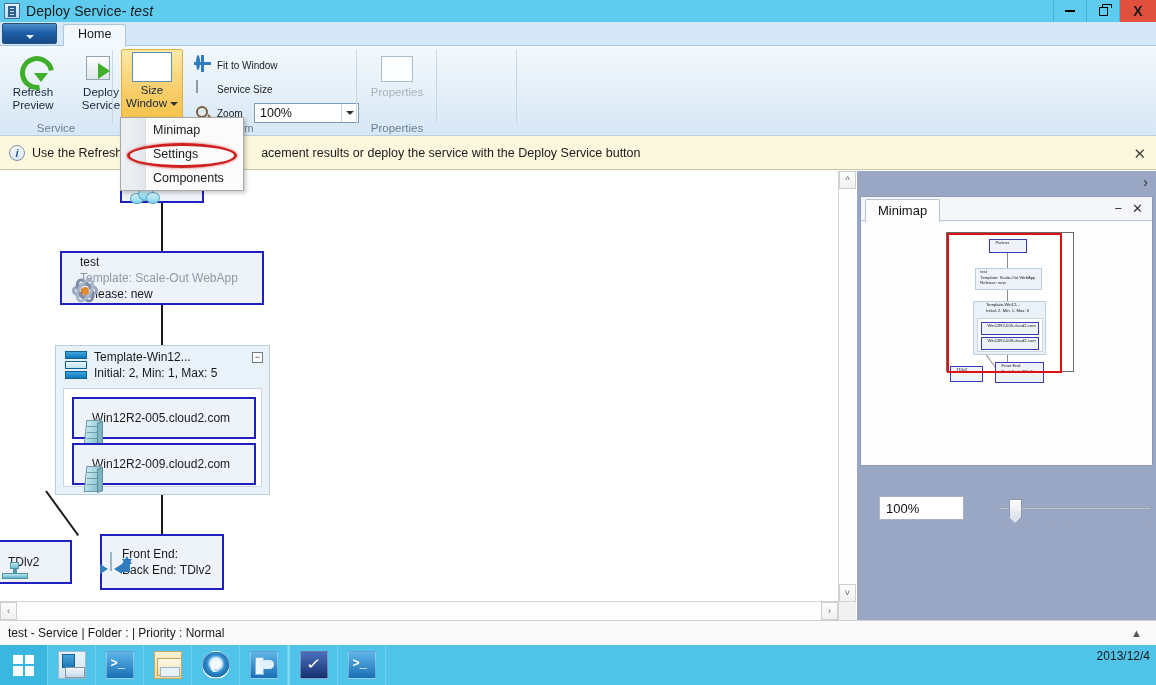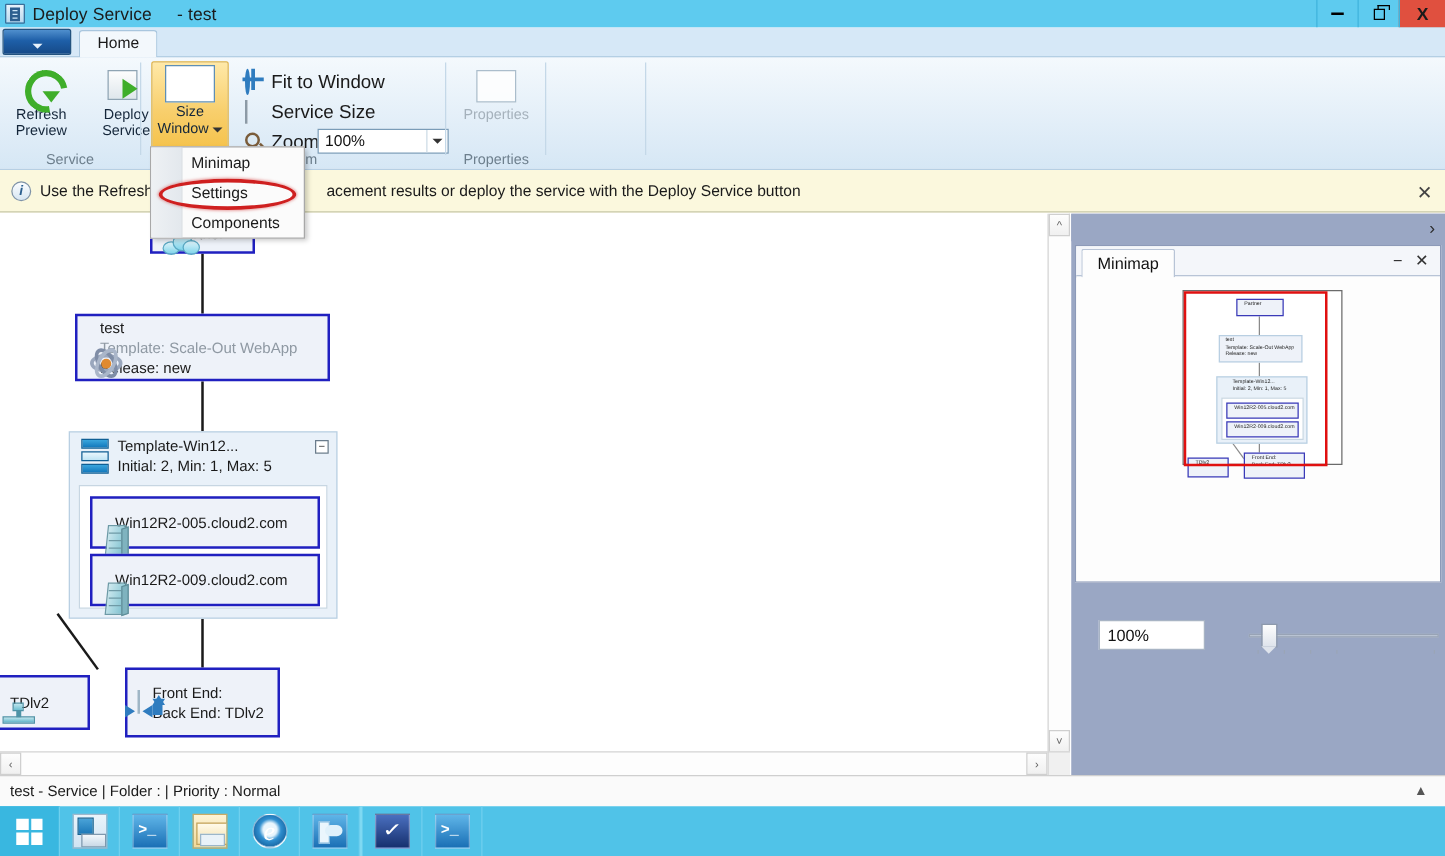--- a/index.html
+++ b/index.html
@@ -139,21 +139,21 @@
   .ico-toolwin .bar { height: 8px; background: linear-gradient(#eaf3fa,#cfe2f0); border-bottom: 1px solid #8fb2cd; }
   .ico-props {
     width: 32px; height: 26px; background: #fff; border: 1px solid #9fb4c4; position: relative;
   }
   .ico-props .hdr { height: 7px; background:#eef4f9; border-bottom: 1px solid #bfd2df; }
   .ico-props .ln {
     height: 2px; background: #b9cdda; margin: 2px 3px 0 3px;
   }
   .smallbtn {
     position: absolute; height: 20px; display: flex; align-items: center;
-    font-size: 15px; color: #1a1a1a;
+    font-size: 10px; color: #1a1a1a;
   }
   .smallbtn .sico { width: 17px; height: 17px; margin-right: 4px; flex: none; position: relative; }
   .ico-fit {
     border-radius: 50%; border: 2px solid #2f7cbf; background: #e8f3fb;
     width: 15px; height: 15px;
   }
   .ico-fit::before, .ico-fit::after {
     content:""; position:absolute; background:#2f7cbf;
   }
   .ico-fit::before { left:5px; top:-2px; width:3px; height:17px; }
@@ -554,21 +554,21 @@
   }
 </style>
 </head>
 <body>
 
 <div id="app">
 
   <div class="titlebar">
     <div class="title-icon"></div>
     <span class="title-text">Deploy Service</span>
-    <span class="title-text" style="margin-left:20px;">- test</span>
+    <span class="title-text" style="margin-left:0;font-style:italic;">- test</span>
     <div class="win-buttons">
       <div class="win-btn">
           <span class="glyph-min"></span>
         </div>
       <div class="win-btn">
           <span class="glyph-restore"></span>
         </div>
       <div class="win-btn close">X</div>
     </div>
   </div>
@@ -826,20 +826,25 @@
     <div class="tb-item">
         <span class="tbico vmm"></span>
       </div>
     <div class="tb-sep"></div>
     <div class="tb-item">
         <span class="tbico perf"></span>
       </div>
     <div class="tb-item">
         <span class="tbico ps"></span>
       </div>
+    <div class="tb-right">
+      <div class="clock">
+        <div>2013/12/4</div>
+      </div>
+    </div>
   </div>
 
 
   <div class="menu">
     <div class="menu-gutter"></div>
     <div class="menu-item">Minimap</div>
     <div class="menu-item">Settings</div>
     <div class="menu-item">Components</div>
   </div>
   <div class="annot-ellipse"></div>

